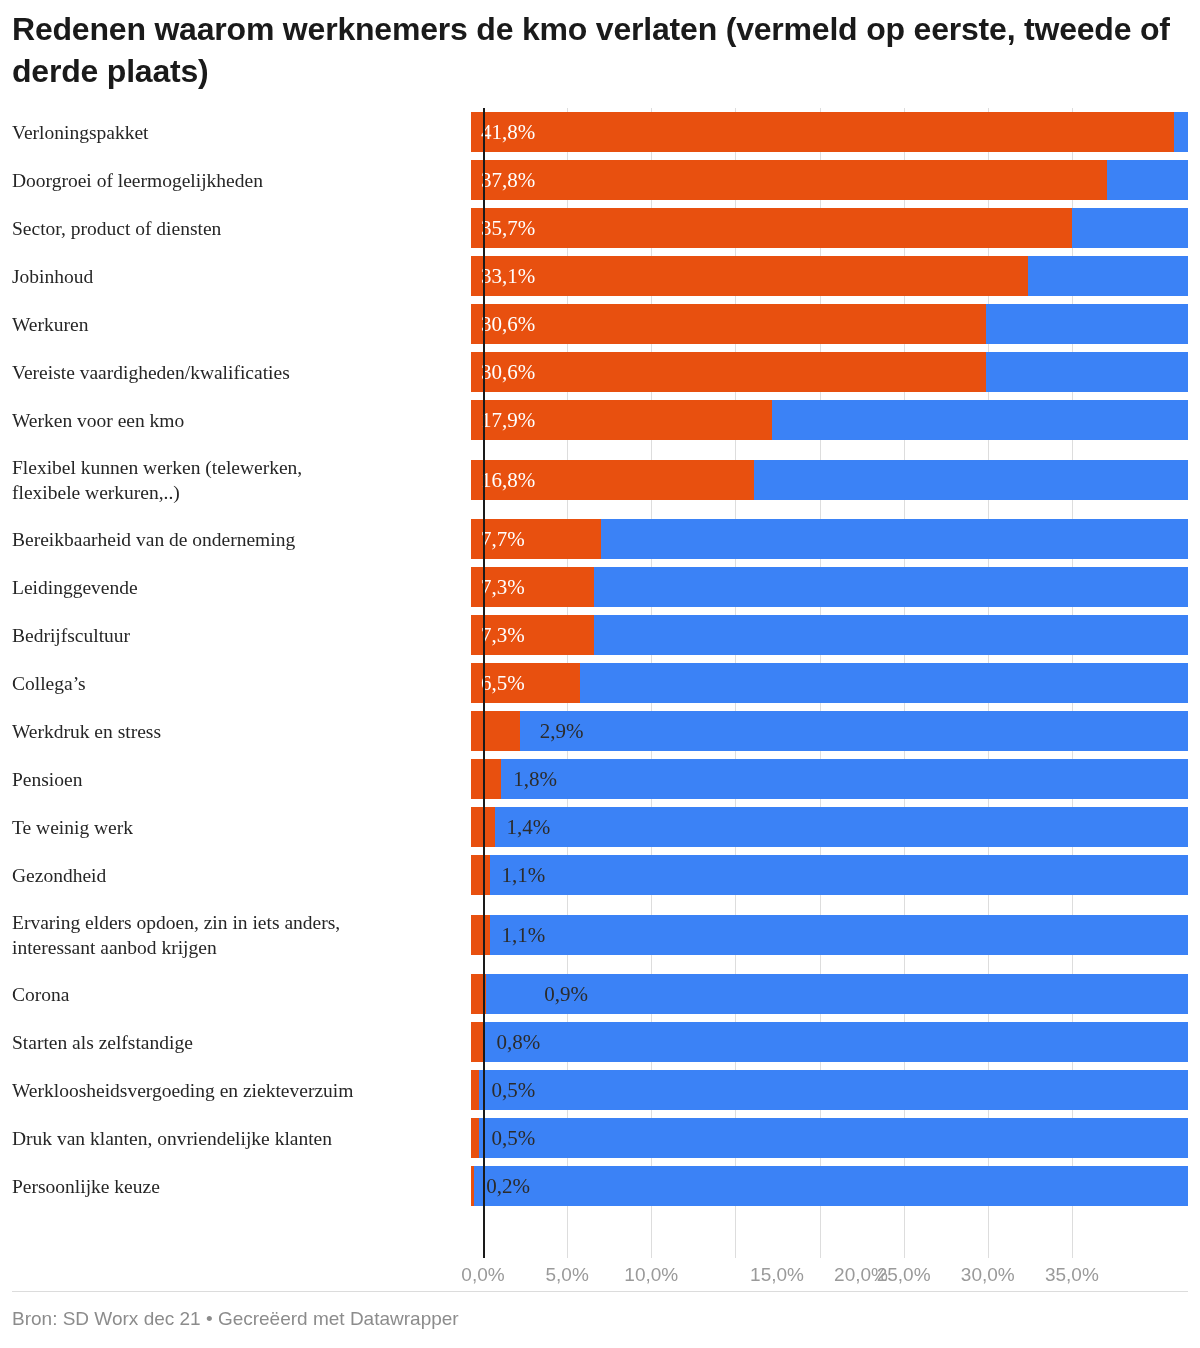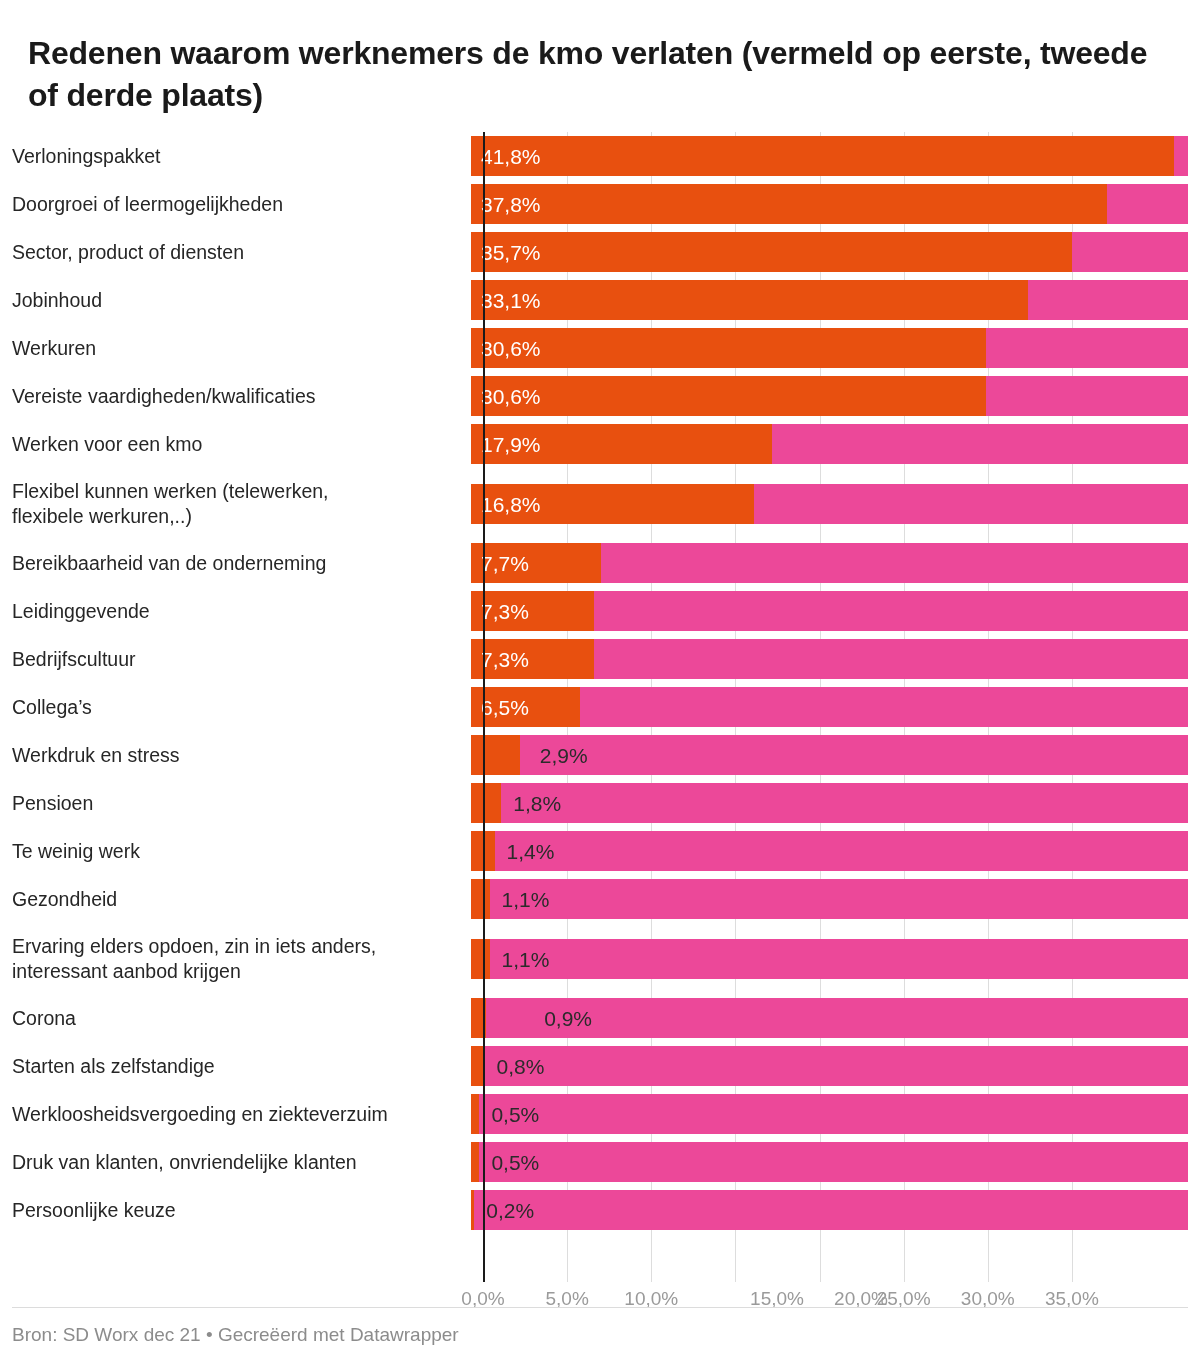--- a/index.html
+++ b/index.html
@@ -24,22 +24,22 @@
     position: relative;
   }
 
   
   .title {
     font-size: 32px;
     font-weight: bold;
     line-height: 1.32;
     color: #1a1a1a;
     letter-spacing: -0.2px;
-    padding: 16px 20px 0 12px;
-    margin: 16px;
+    padding: 8px 20px 0 12px;
+    margin: 0;
     max-width: 1175px;
   }
 
   
   .plot {
     position: relative;
     margin-top: 16px;
     height: 1108px;
   }
 
@@ -66,20 +66,21 @@
     top: 0;
     width: 2px;
     height: 1108px;
     background: #1a1a1a;
     z-index: 4;
   }
 
   .rows {
     position: relative;
     z-index: 2;
+    font-family: Liberation Serif, serif;
   }
 
   .row {
     position: relative;
     height: 48px;
     display: flex;
     align-items: flex-start;
   }
   .row.tall { height: 71px; }
 
@@ -99,21 +100,21 @@
   .row.tall .row-label {
     height: 71px;
     align-items: center;
   }
 
   .track {
     position: relative;
     flex: 1 1 auto;
     height: 40px;
     margin-top: 4px;
-    background: #ec4899;
+    background: #3b82f6;
     margin-right: 12px;
   }
   .row.tall .track { margin-top: 16px; }
 
   .bar {
     position: absolute;
     left: 0;
     top: 0;
     height: 40px;
     background: #e8500f;

